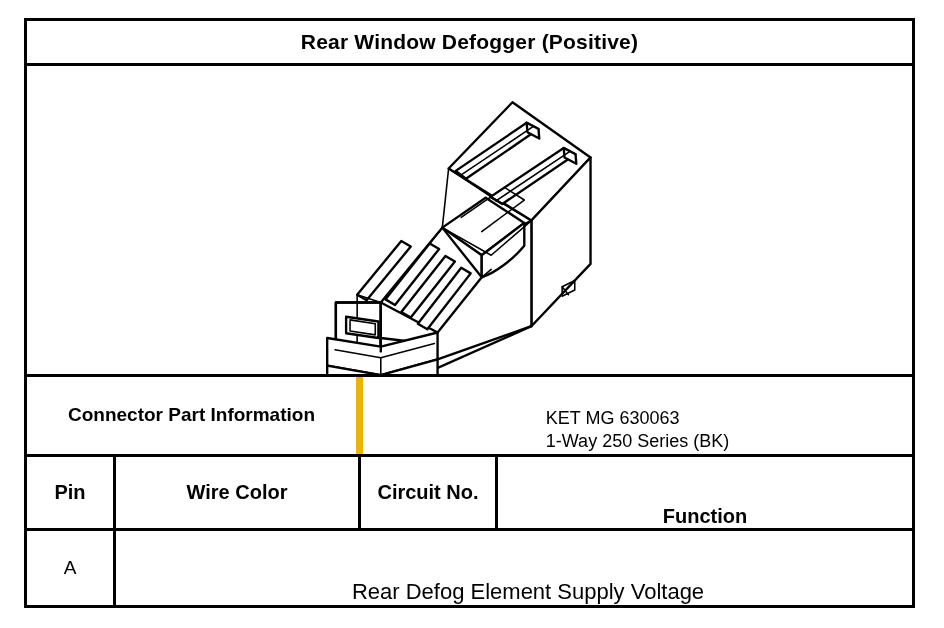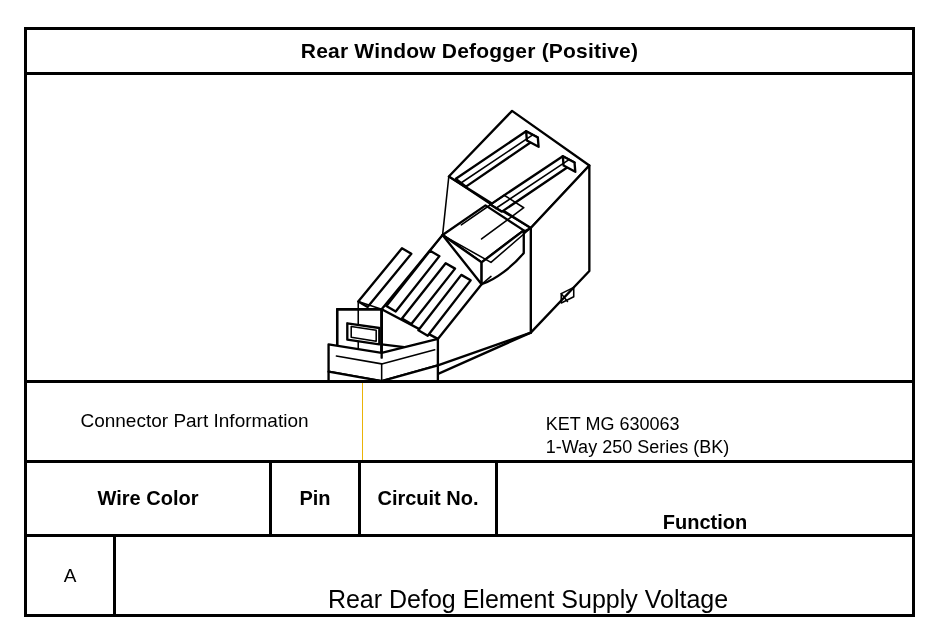--- a/index.html
+++ b/index.html
@@ -11,21 +11,21 @@
     width: 944px;
     height: 628px;
     font-family: "Liberation Sans", sans-serif;
     color: #000000;
     overflow: hidden;
   }
 
   #sheet {
     position: absolute;
     left: 24px;
-    top: 27px;
+    top: 18px;
     width: 891px;
     height: 590px;
     border: 3px solid #000;
     box-sizing: border-box;
     display: flex;
     flex-direction: column;
     background: #fff;
   }
 
   
@@ -61,26 +61,26 @@
   }
 
   
   .part-info-row {
     flex: 0 0 69px;
     display: flex;
     border-bottom: 3px solid #000;
   }
   .part-info-label {
     flex: 0 0 336px;
-    border-right: 1px solid #eab308;
+    border-right: 7px solid #eab308;
     display: flex;
     align-items: center;
     justify-content: center;
     font-size: 19px;
-    font-weight: normal;
+    font-weight: bold;
     box-sizing: border-box;
   }
   .part-info-value {
     flex: 1 1 auto;
     display: flex;
     flex-direction: column;
     align-items: center;
     justify-content: center;
     font-size: 18px;
     line-height: 1.32;
@@ -107,21 +107,21 @@
     box-sizing: border-box;
     white-space: nowrap;
   }
   .col-pin      { flex: 0 0 89px;  border-right: 3px solid #000; }
   .col-wire     { flex: 0 0 245px; border-right: 3px solid #000; }
   .col-circuit  { flex: 0 0 137px; border-right: 3px solid #000; }
   .col-function { flex: 1 1 auto; margin-top: 48px; }
 
   .pin-header-row .cell { font-size: 20px; font-weight: bold; }
   .pin-data-row .cell   { font-size: 19px; font-weight: normal; }
-  .pin-data-row .col-function { font-size: 25px; padding-left: 28px; }
+  .pin-data-row .col-function { font-size: 22px; padding-left: 28px; }
 </style>
 </head>
 <body>
 
 <div id="sheet">
 
   <div class="title-bar">
     <div class="title-text">Rear Window Defogger (Positive)</div>
   </div>
 
@@ -195,22 +195,22 @@
     <div class="part-info-label">Connector Part Information</div>
     <div class="part-info-value">
       <div class="pv-lines">
         <div>KET MG 630063</div>
         <div>1-Way 250 Series (BK)</div>
       </div>
     </div>
   </div>
 
   <div class="pin-header-row">
+    <div class="cell col-pin">Pin</div>
     <div class="cell col-wire">Wire Color</div>
-    <div class="cell col-pin">Pin</div>
     <div class="cell col-circuit">Circuit No.</div>
     <div class="cell col-function">Function</div>
   </div>
 
   <div class="pin-data-row">
     <div class="cell col-pin">A</div>
     <div class="cell col-function">Rear Defog Element Supply Voltage</div>
   </div>
 
 </div>

